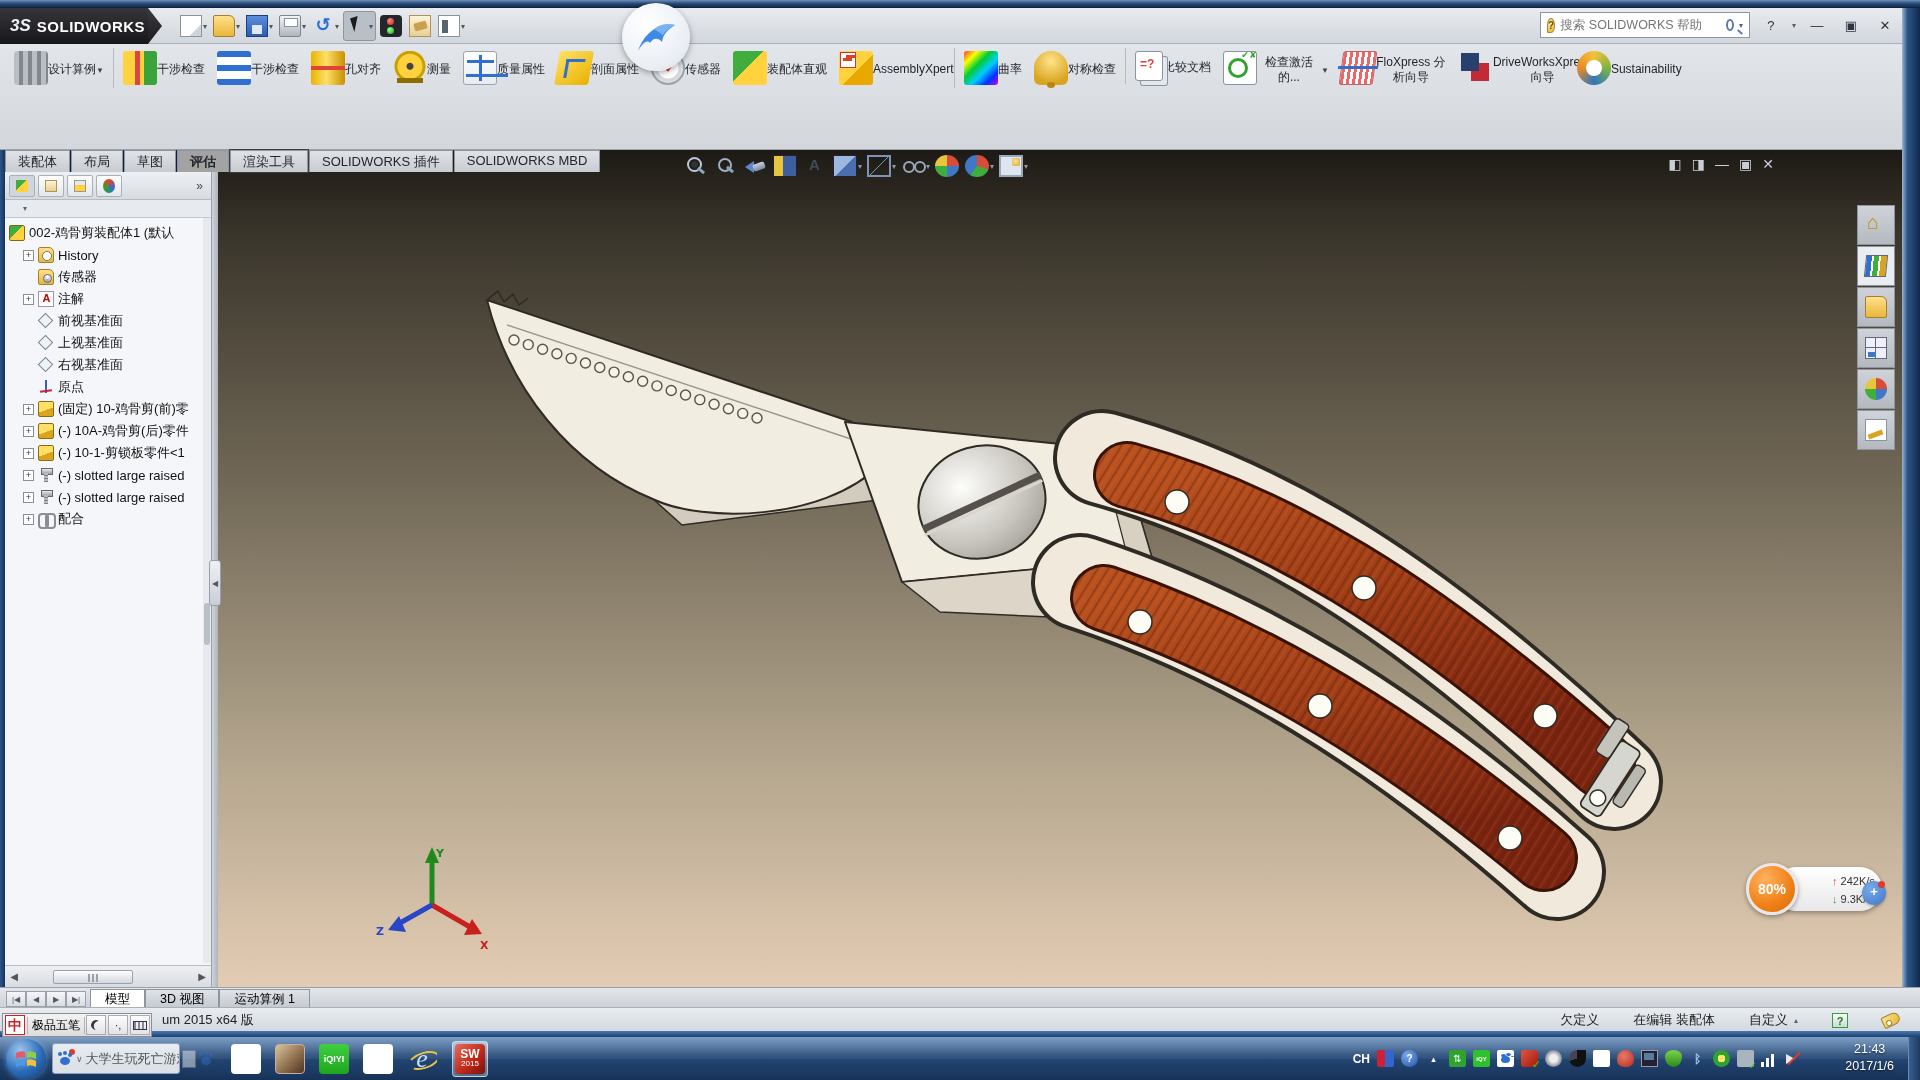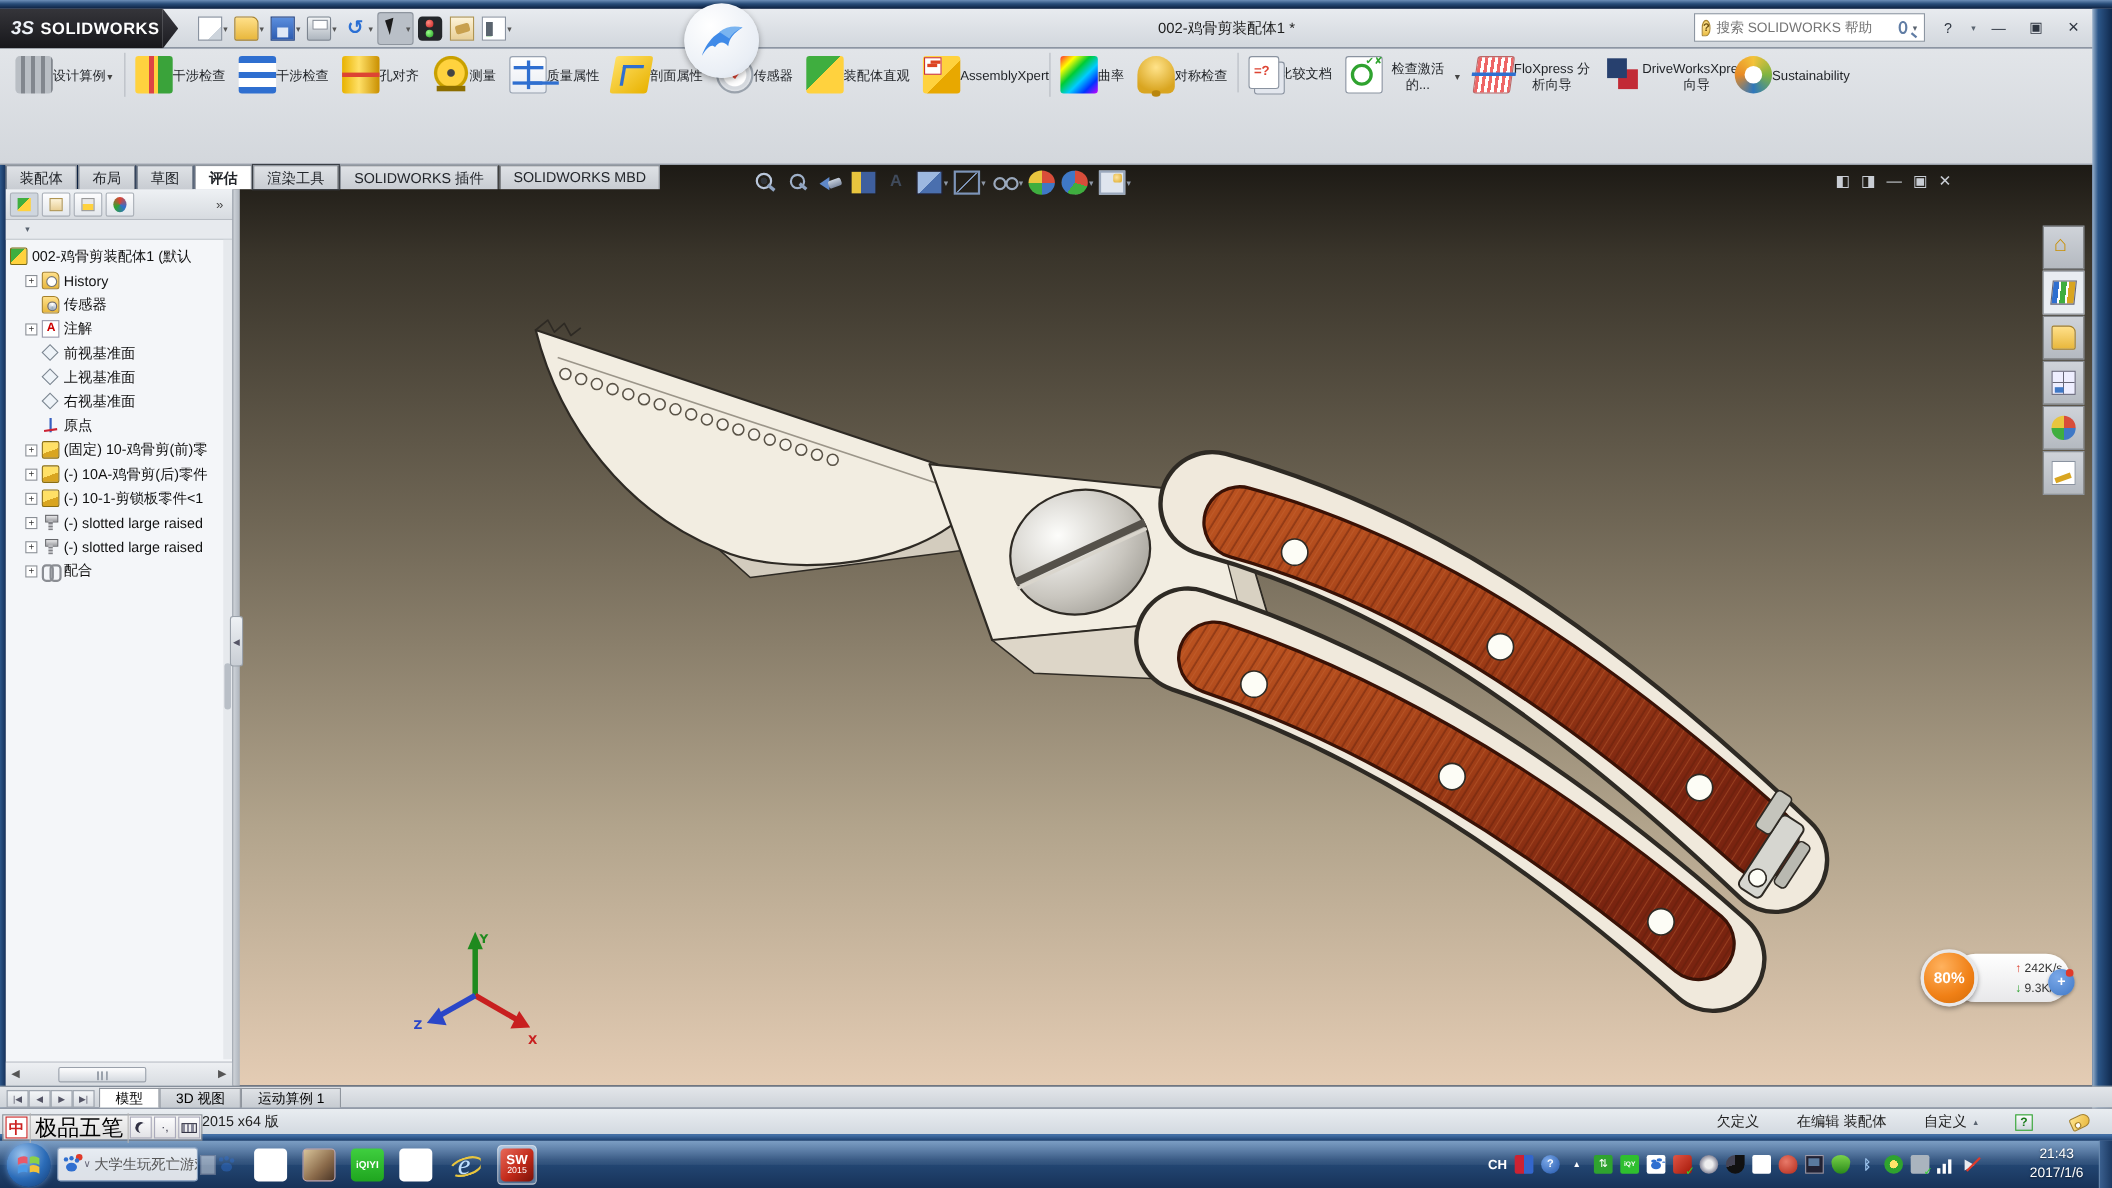--- a/index.html
+++ b/index.html
@@ -107,21 +107,21 @@
 
   
   #thunder-float { position:absolute; left:622px; top:3px; width:68px; height:68px; border-radius:50%;
     background:radial-gradient(circle at 35% 30%,#ffffff,#e9eef5 70%,#cfd8e4); box-shadow:0 2px 6px rgba(0,0,0,.35); z-index:50;
     display:flex; align-items:center; justify-content:center; }
 
   
   #cmd-tabs { position:absolute; left:5px; top:150px; height:22px; display:flex; z-index:6; }
   .cmd-tab { padding:2px 12px; background:linear-gradient(#dfe2e6,#c8ccd2); border:1px solid #8f959d; border-bottom:none;
     margin-right:1px; font-size:13px; color:#23262b; white-space:nowrap; }
-  .cmd-tab[data-state="active"] { background:#ffffff; font-weight:bold; }
+  .cmd-tab[data-state="active"] { background:#a3a3a3; font-weight:bold; }
   .cmd-tab[data-state="focus"] { outline:1.5px solid #3a3f45; }
 
   
   #left-panel { position:absolute; left:5px; top:172px; width:207px; height:815px; background:#f4f6f9; border-right:1px solid #9aa1aa; }
   #tree-toolbar { height:28px; background:linear-gradient(#eef1f4,#d7dbe0); border-bottom:1px solid #b7bcc3; display:flex; align-items:center; gap:3px; padding:0 4px; }
   .tt-btn { width:26px; height:22px; border:1px solid #aab0b8; background:linear-gradient(#fdfdfe,#e3e7ec); border-radius:2px; position:relative; }
   .tt-btn[data-state="active"] { background:#cfd6de; }
   [data-ic="tree-tab-icon"]::after { content:""; position:absolute; inset:4px 6px; background:linear-gradient(135deg,#3fae3f 0 45%,#ffd23e 45%); }
   [data-ic="propmgr-tab-icon"]::after { content:""; position:absolute; inset:4px 6px; background:linear-gradient(#fdf3d8,#e8cf96); border:1px solid #b09552; }
   [data-ic="configmgr-tab-icon"]::after { content:""; position:absolute; inset:4px 6px; background:linear-gradient(#e8e8e8 0 40%,#ffd23e 40%); border:1px solid #999; }
@@ -235,21 +235,21 @@
   #status-right { position:absolute; right:20px; top:3px; display:flex; align-items:center; gap:34px; font-size:13px; }
   #status-units { display:flex; align-items:center; gap:6px; }
   #status-help { width:16px; height:15px; background:linear-gradient(#fdfdfe,#cfd5dc); border:1px solid #2fa32f; color:#1a7a1a; font-size:11px; font-weight:bold; text-align:center; line-height:14px; }
   #status-tag { width:18px; height:12px; background:linear-gradient(135deg,#ffe38a,#e8b73c); border:1px solid #a5802a; border-radius:2px 6px 6px 2px; transform:rotate(-25deg); position:relative; }
   #status-tag::after { content:""; position:absolute; left:2px; top:4px; width:4px; height:4px; border-radius:50%; background:#fff; border:1px solid #a5802a; }
   #status-blue { position:absolute; left:0; top:1031px; width:1920px; height:6px; background:linear-gradient(#4a79b2,#1c3f6e); }
 
   
   #ime-bar { position:absolute; left:2px; top:1013px; height:24px; background:linear-gradient(#f4f4f4,#dcdcdc); border:1px solid #8a8f96; display:flex; align-items:center; z-index:20; }
   #ime-logo { width:20px; height:20px; margin:0 2px; background:#fff; border:1px solid #c22; color:#c22; font-weight:bold; font-size:14px; text-align:center; line-height:18px; }
-  #ime-name { padding:0 4px; font-size:20px; border-left:1px solid #b5b5b5; border-right:1px solid #b5b5b5; }
+  #ime-name { padding:0 4px; font-size:12px; border-left:1px solid #b5b5b5; border-right:1px solid #b5b5b5; }
   .ime-tile { width:20px; height:20px; margin:0 1px; background:linear-gradient(#fdfdfe,#e3e3e6); border:1px solid #aab; display:flex; align-items:center; justify-content:center; font-size:11px; color:#334; }
   .moon { width:10px; height:10px; border-radius:50%; box-shadow:3px 0 0 0 #334 inset; transform:rotate(20deg); }
   .kbd { width:14px; height:9px; border:1px solid #334; background:repeating-linear-gradient(90deg,#889 0 2px,transparent 2px 4px); }
 
   
   #taskbar { position:absolute; left:0; top:1037px; width:1920px; height:43px;
     background:linear-gradient(var(--taskbar-top),#254a78 40%,var(--taskbar-bottom)); }
   #taskbar::before { content:""; position:absolute; left:0; top:0; width:100%; height:50%; background:linear-gradient(rgba(255,255,255,.28),rgba(255,255,255,.05)); }
   #start-orb { position:absolute; left:6px; top:2px; width:40px; height:40px; border-radius:50%;
     background:radial-gradient(circle at 35% 28%,#9cc4ee,#2b6cb8 55%,#123a72); box-shadow:0 0 6px rgba(120,180,255,.6); }
@@ -348,21 +348,20 @@
         </div>
         <div class="std-btn">
           <span class="std-ic" data-ic="std-props-icon"></span>
           <span class="std-caret"></span>
         </div>
         <div class="std-btn">
           <span class="std-ic" data-ic="std-options-icon"></span>
           <span class="std-caret">▾</span>
         </div>
     </div>
-    <div id="window-title">002-鸡骨剪装配体1 *</div>
     <div id="search-cluster">
       <div id="search-box">
         <span id="search-balloon">?</span>
         <input id="search-input" readonly="" placeholder="搜索 SOLIDWORKS 帮助" style="">
         <span class="mag-ic"></span>
         <span class="mini-caret">▾</span>
       </div>
       <span class="win-btn">?</span>
       <span class="mini-caret">▾</span>
       <span class="win-btn">—</span>

